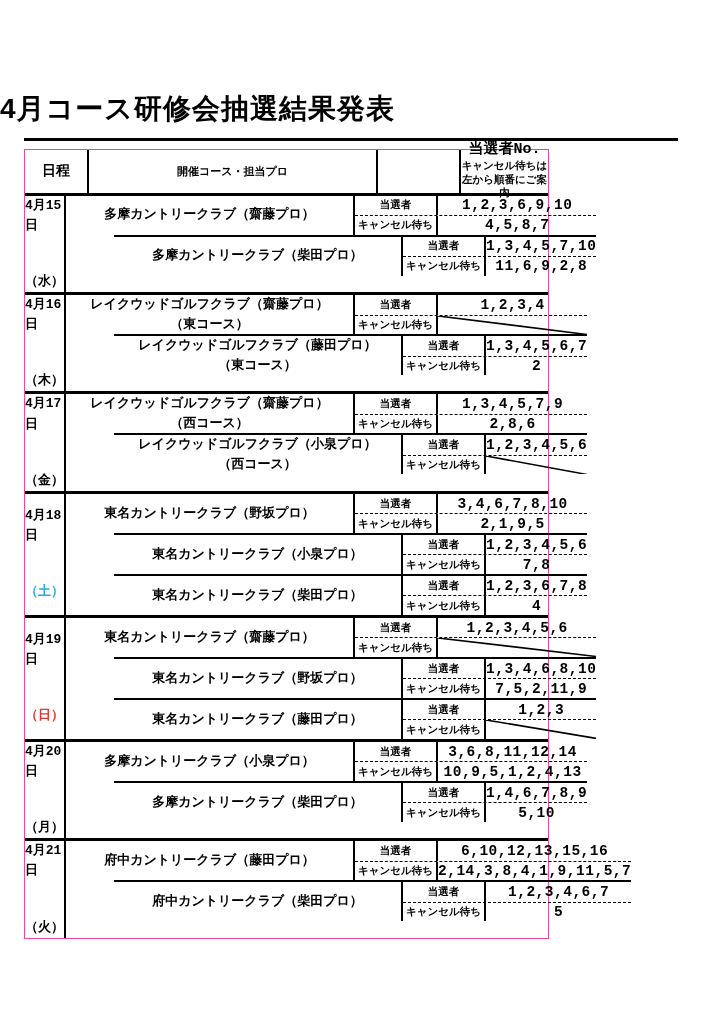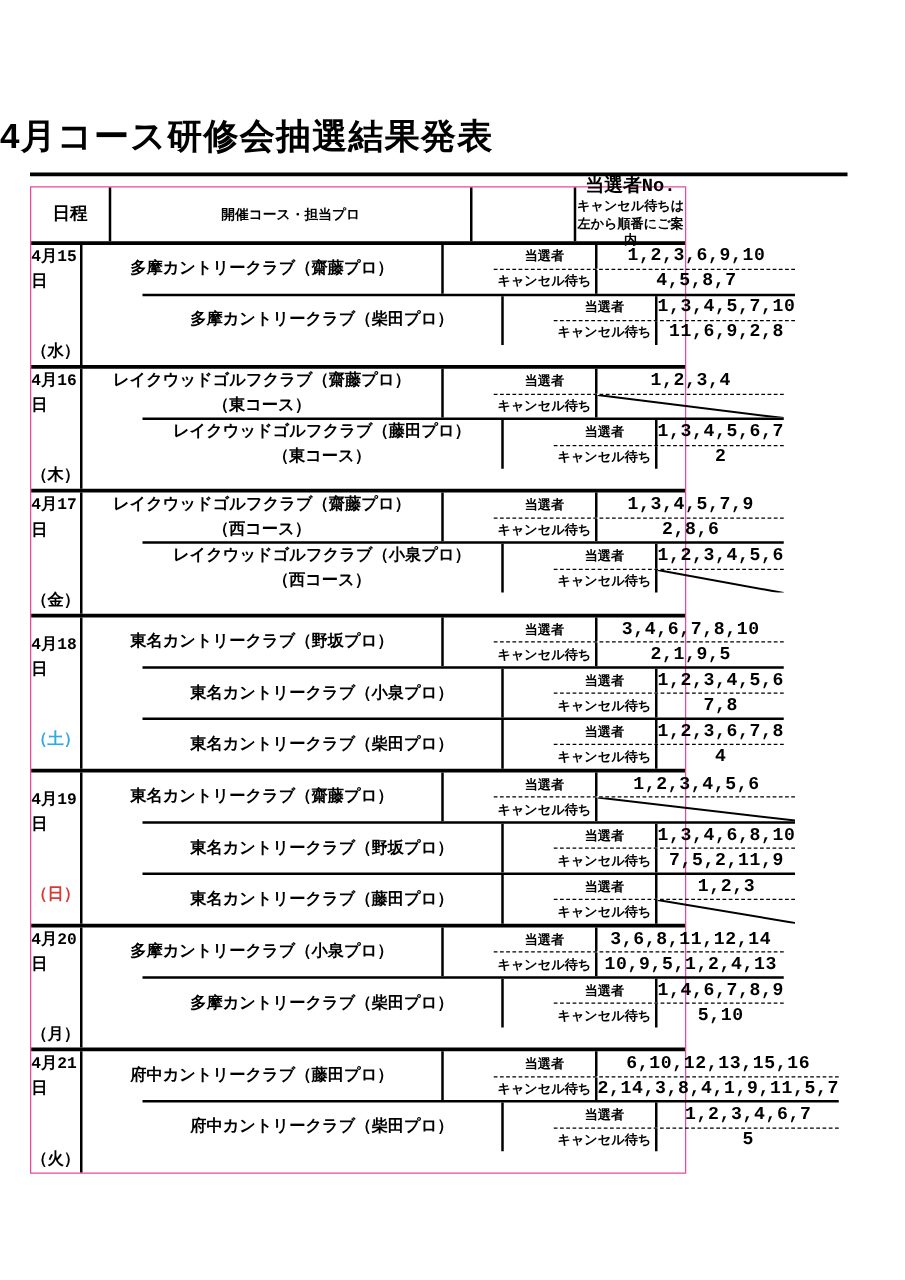--- a/index.html
+++ b/index.html
@@ -58,21 +58,21 @@
   }
   .gcourses { flex: 1; display: flex; flex-direction: column; }
   .course { display: flex; }
   .course + .course { border-top: 2px solid #000; margin-left: 48px; }
   .cname {
     width: 289px; border-right: 2px solid #000;
     display: flex; flex-direction: column;
     align-items: center; justify-content: center;
     text-align: center; font-size: 13px; line-height: 1.5;
   }
-  .crows { flex: 1; display: flex; flex-direction: column; padding-left: 40px; }
+  .crows { flex: 1; display: flex; flex-direction: column; }
   .subrow { display: flex; height: 19.5px; }
   .subrow.wait { border-top: 1px dashed #000; }
   .slbl {
     width: 83px; border-right: 2px solid #000;
     display: flex; align-items: center; justify-content: center;
     font-size: 10.5px; white-space: nowrap;
   }
   .snum {
     flex: 1; position: relative;
     display: flex; align-items: center; justify-content: center;

